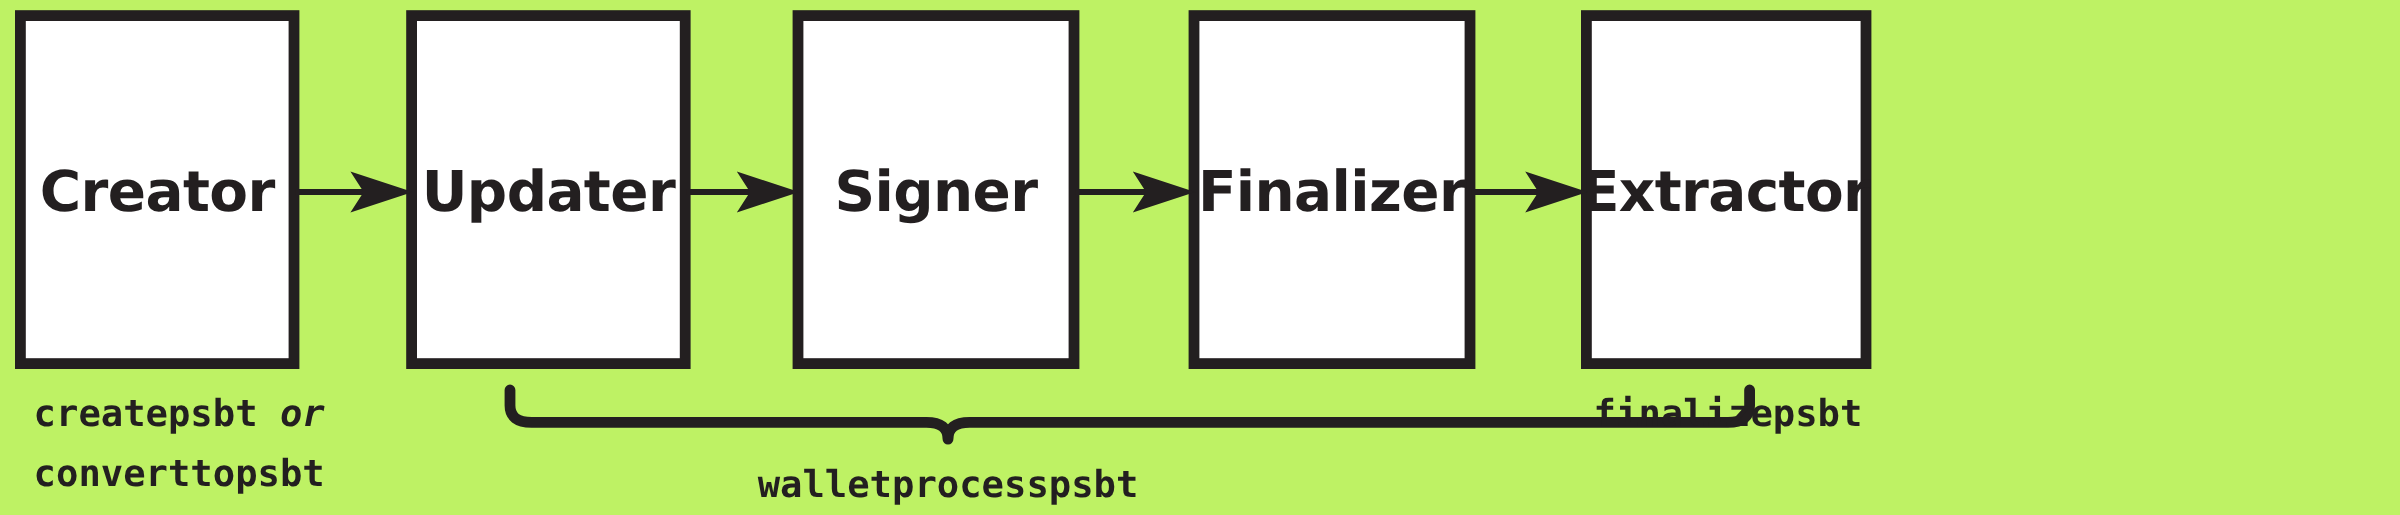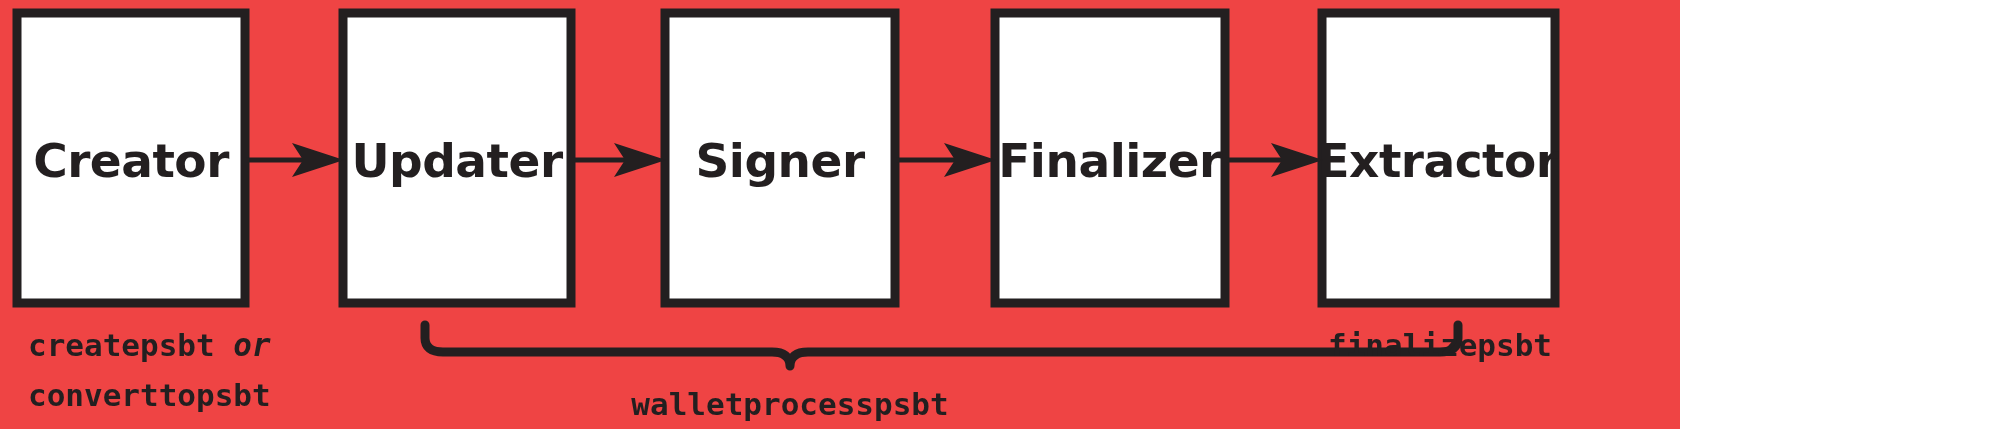--- a/index.html
+++ b/index.html
@@ -6,23 +6,23 @@
   html, body {
     margin: 0;
     padding: 0;
     background: #ffffff;
   }
   body {
     font-family: "DejaVu Sans", sans-serif;
   }
   #canvas {
     position: relative;
-    width: 1680px;
+    width: 2000px;
     height: 429px;
-    background: #ef4444;
+    background: #bef264;
     overflow: hidden;
   }
   #flow-svg {
     position: absolute;
     top: 0;
     left: 0;
     width: 2000px;
     height: 429px;
     display: block;
   }

